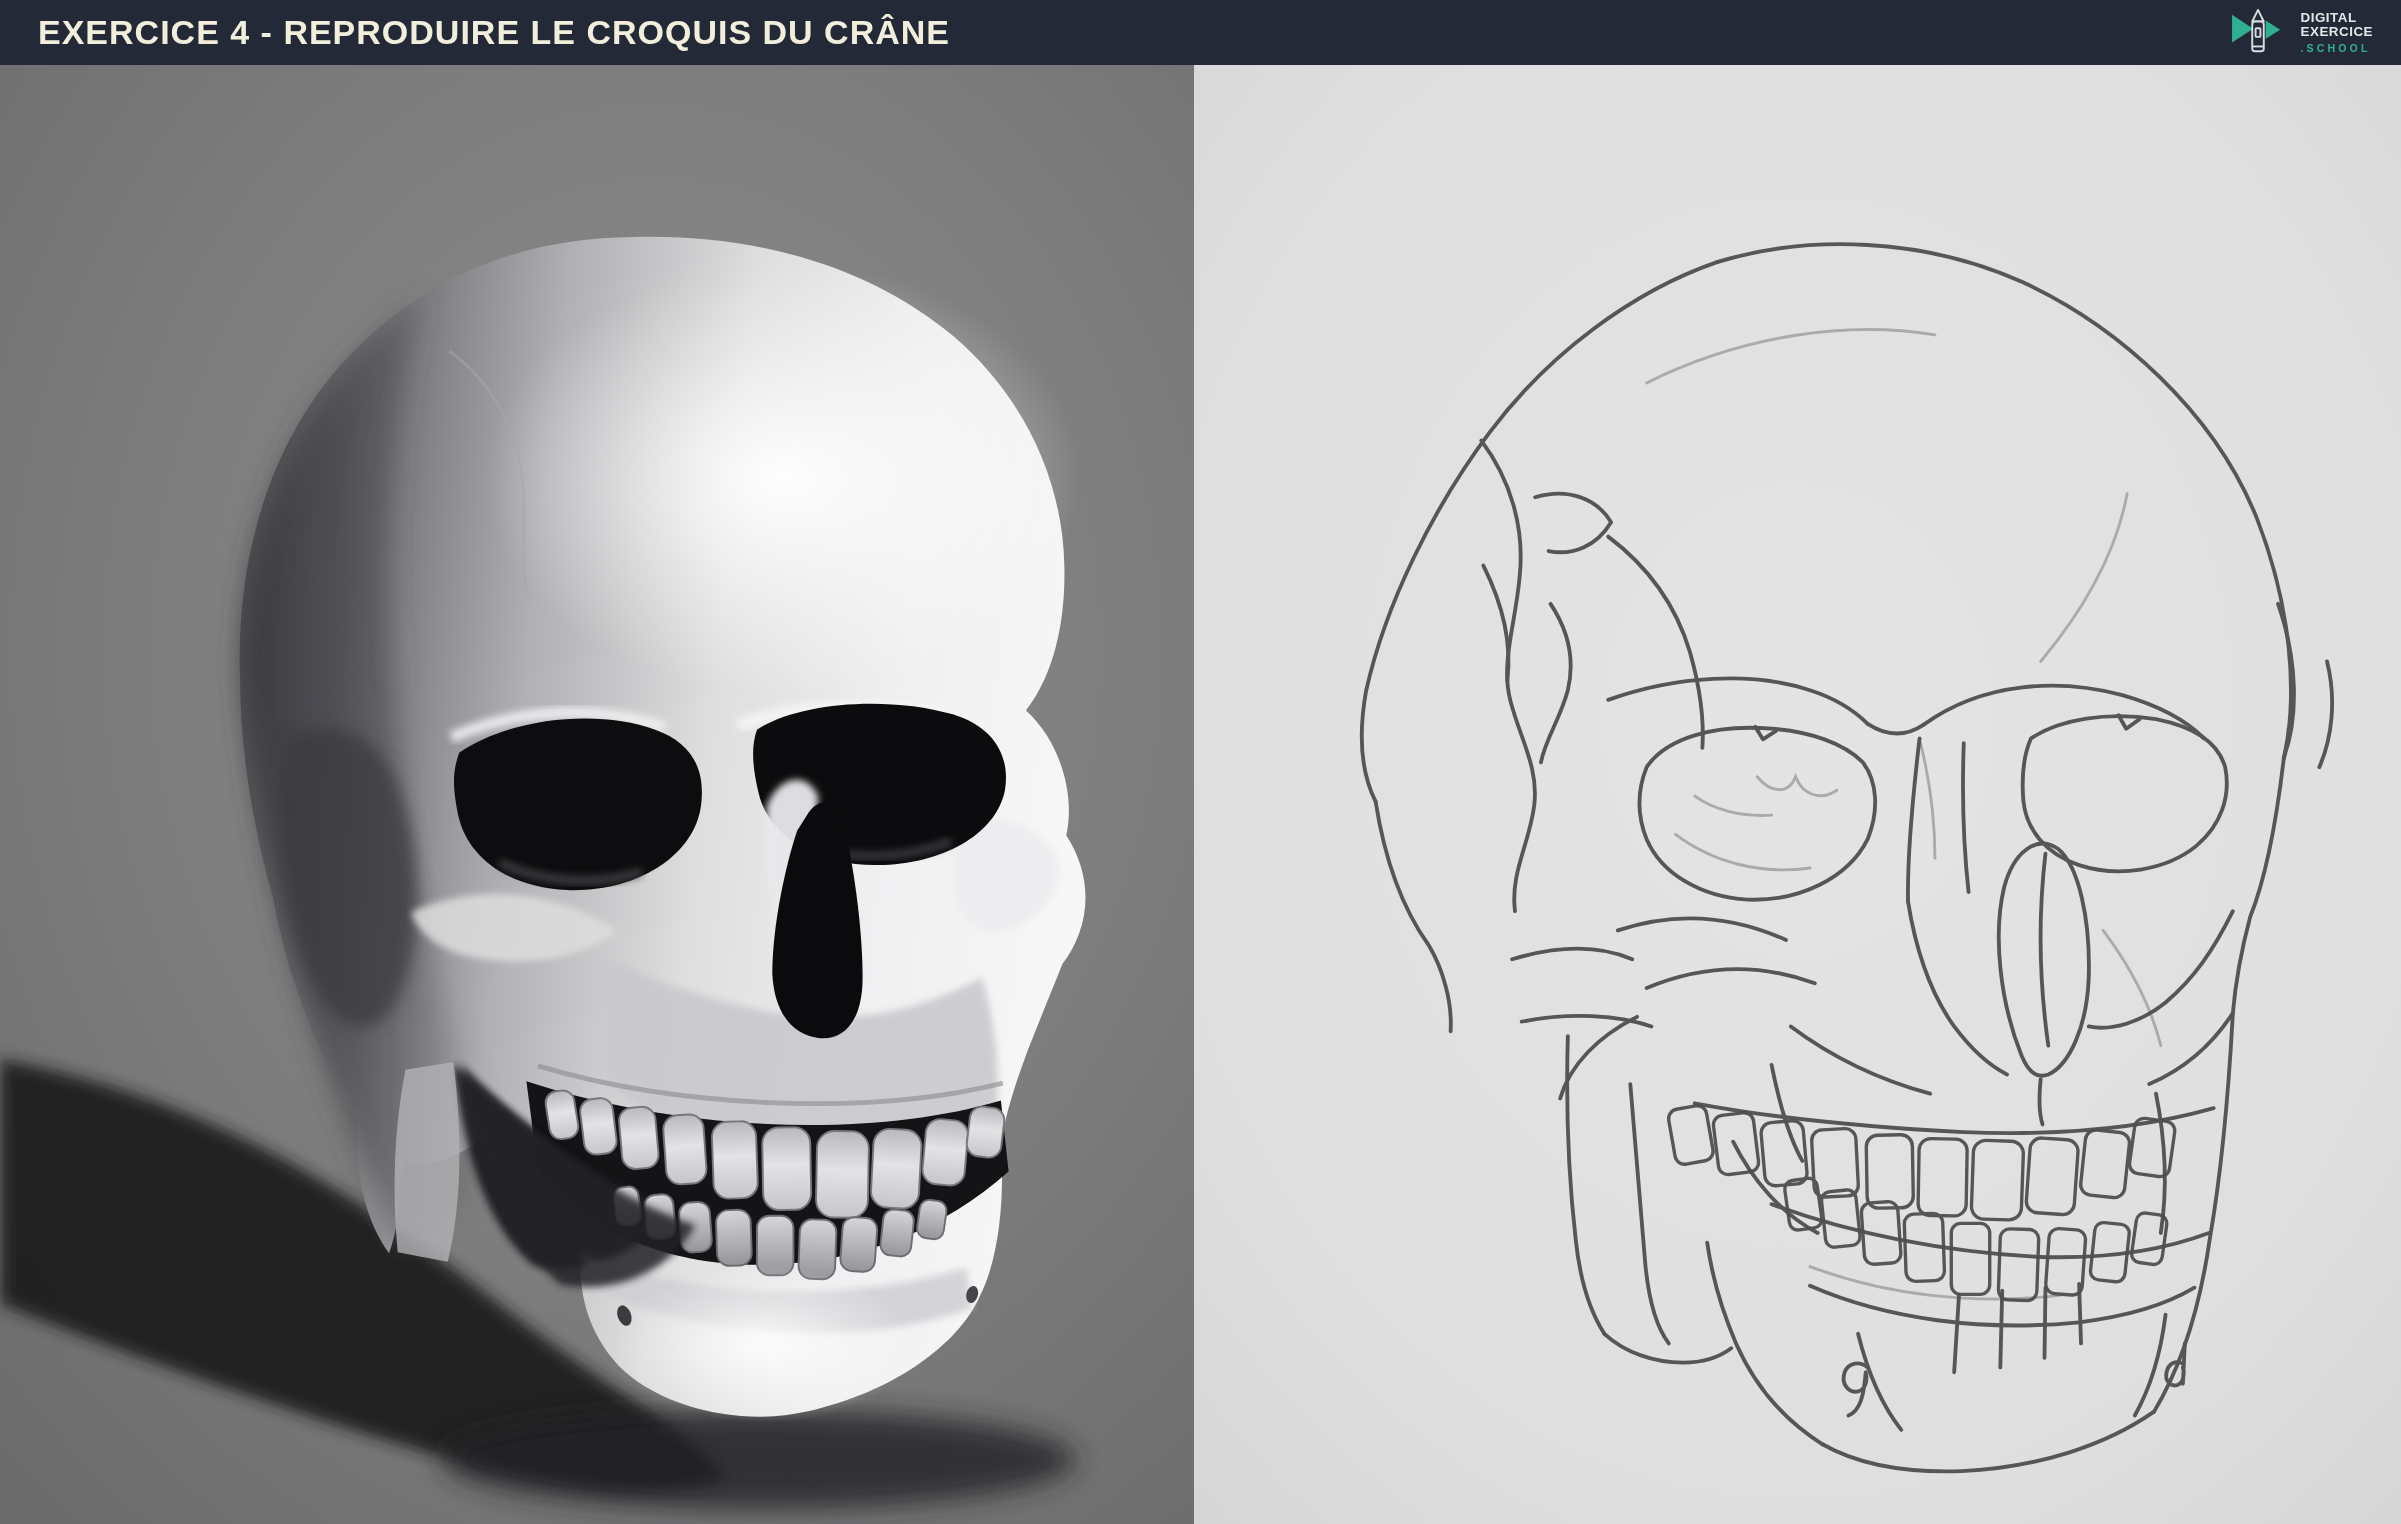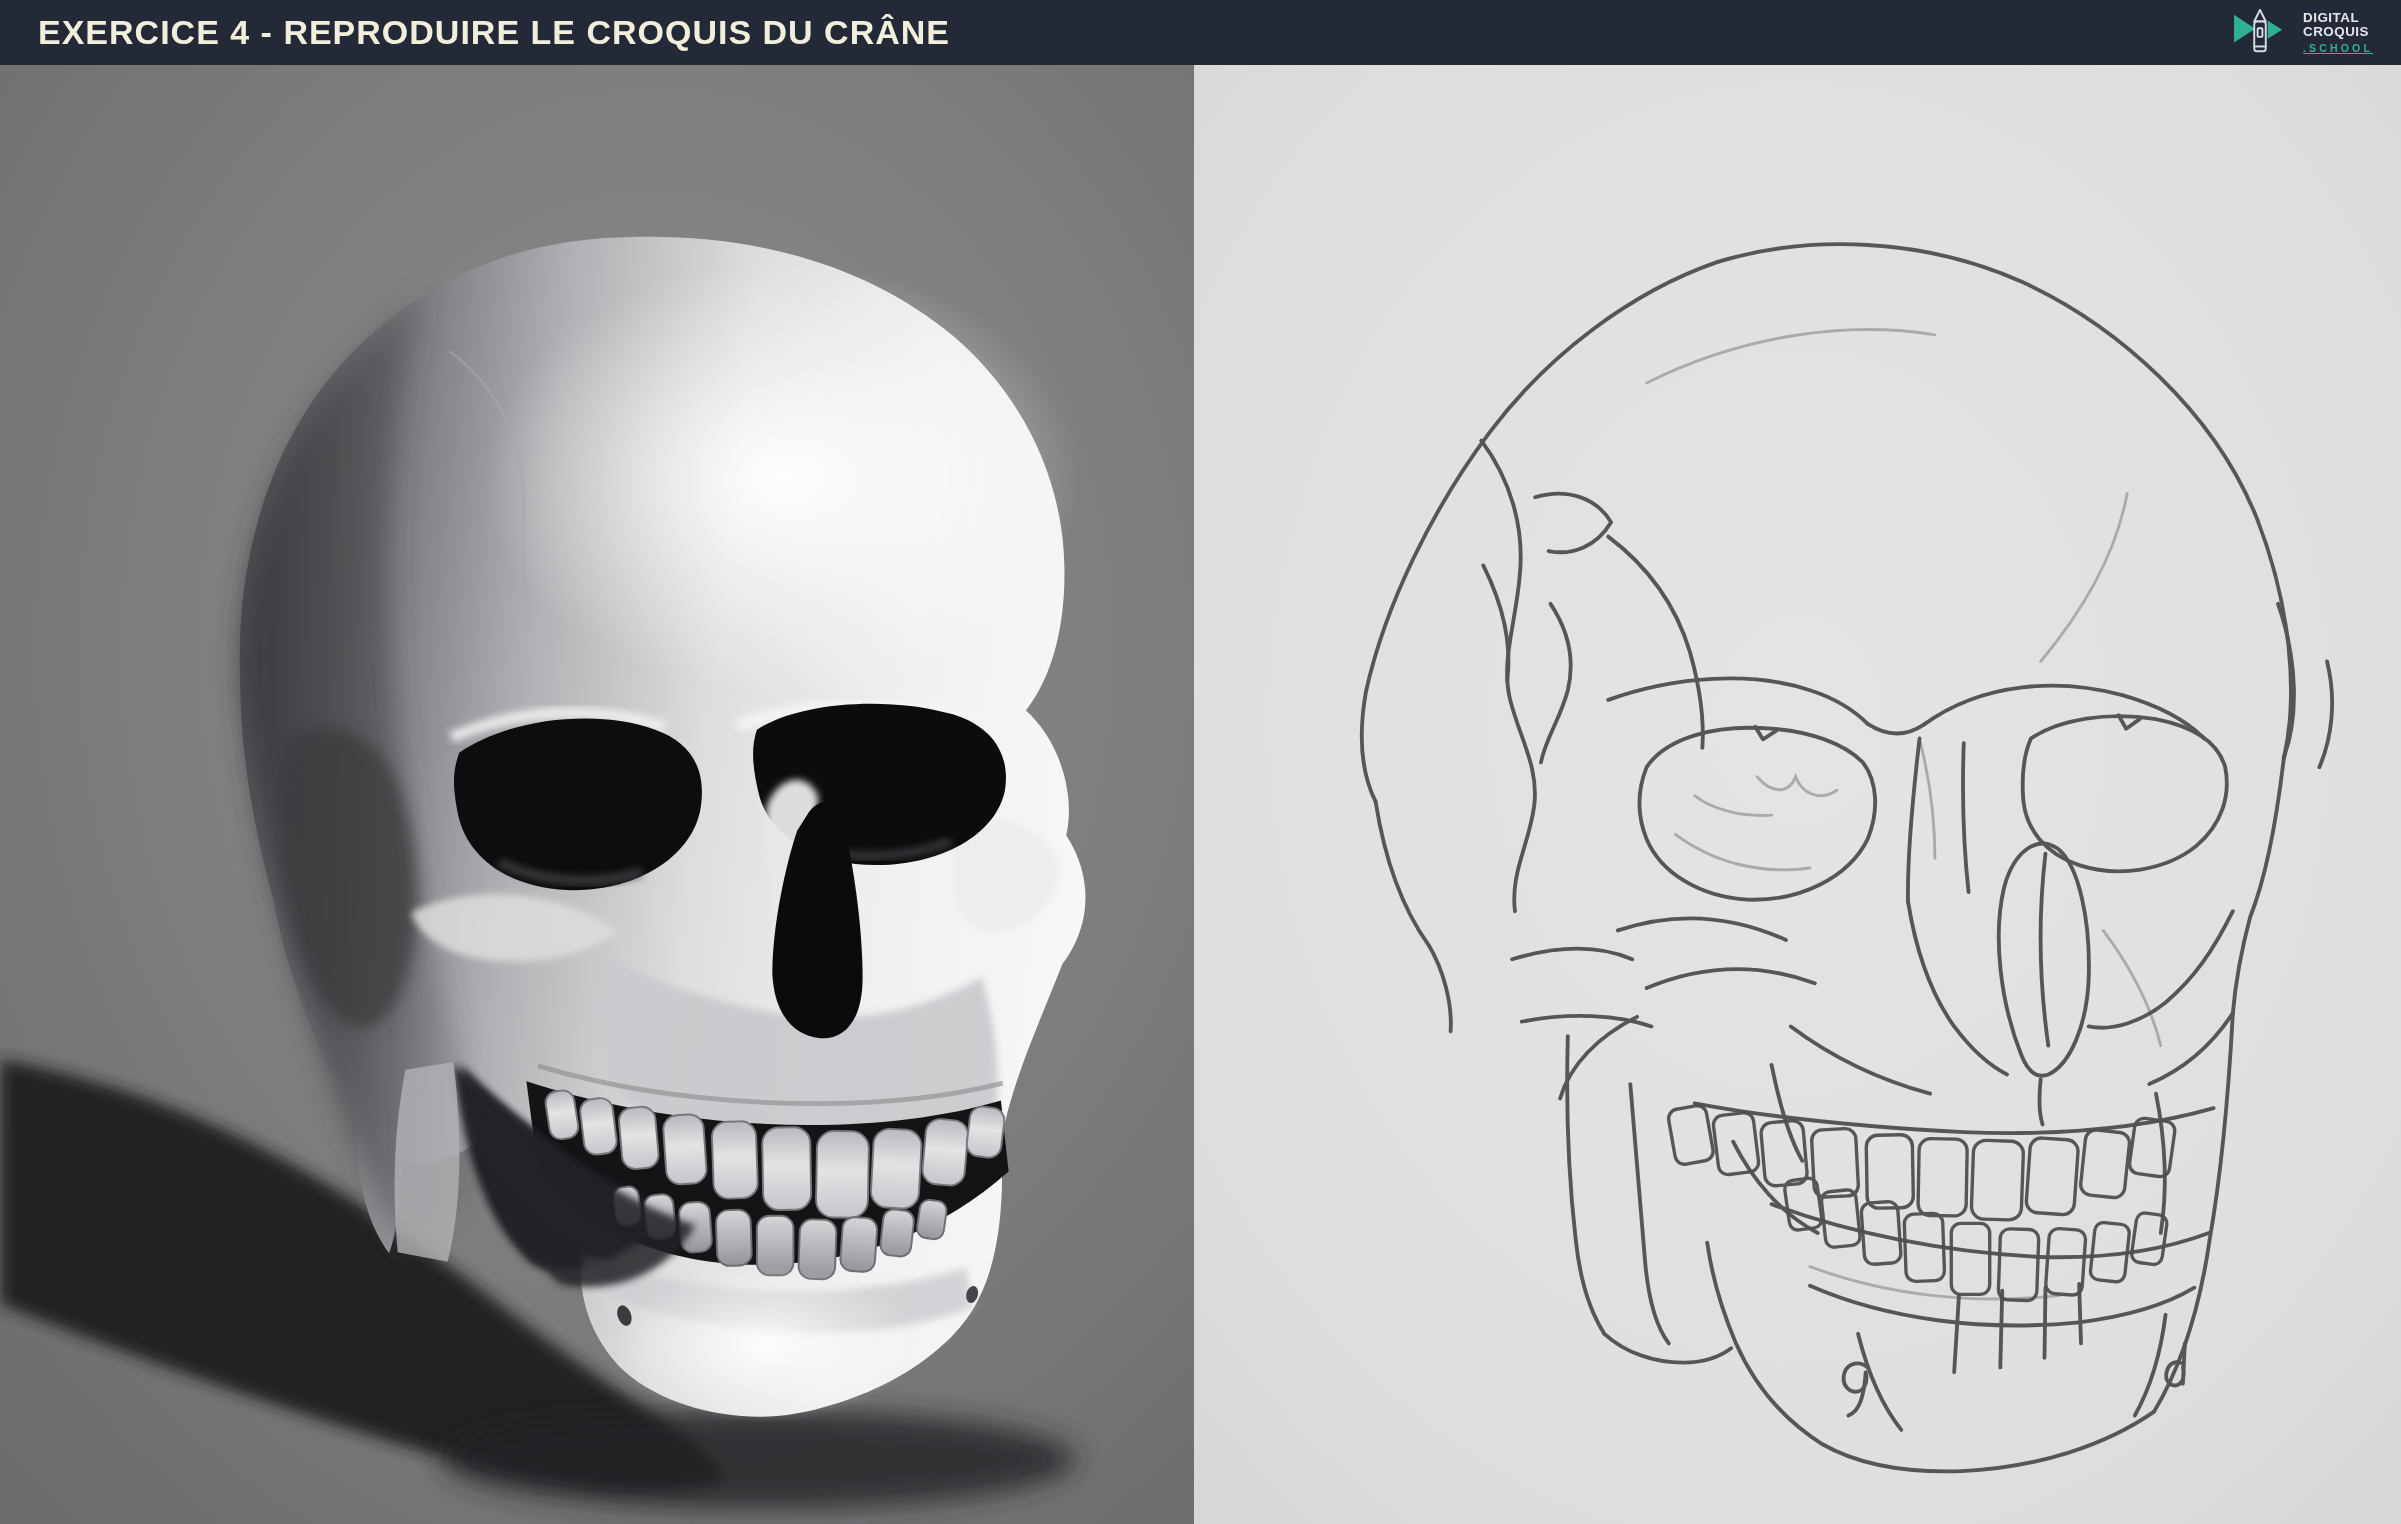--- a/index.html
+++ b/index.html
@@ -3,21 +3,21 @@
 <meta charset="utf-8">
 <style>
   html,body{margin:0;padding:0;width:2402px;height:1525px;overflow:hidden;background:#000;}
   *{box-sizing:border-box;}
   header{width:2402px;height:65px;background:#232936;display:flex;align-items:center;justify-content:space-between;padding:0 29px 0 38px;}
   .title{font:700 34px/65px "Liberation Sans",sans-serif;color:#f1eedb;letter-spacing:1px;white-space:nowrap;margin:0;}
   .logo{display:flex;align-items:center;gap:15px;}
   .logo-icon{width:56px;height:50px;}
   .logo-text{display:flex;flex-direction:column;}
   .logo-line{font:700 13.4px/14.4px "Liberation Sans",sans-serif;color:#e3e7e9;letter-spacing:0.5px;}
-  .logo-school{font:700 10.6px/12.5px "Liberation Sans",sans-serif;color:#2fb093;letter-spacing:3.1px;margin-top:1.9px;text-decoration:underline;}
+  .logo-school{font:700 10.6px/12.5px "Liberation Sans",sans-serif;color:#2fb093;letter-spacing:3.1px;margin-top:1.9px;}
   main{display:flex;width:2402px;height:1459px;}
   .panel-left{width:1194px;height:1459px;}
   .panel-right{width:1208px;height:1459px;}
   svg.art{display:block;width:100%;height:100%;}
 </style>
 </head>
 <body>
 
 <header>
   <h1 class="title">EXERCICE 4 - REPRODUIRE LE CROQUIS DU CRÂNE</h1>
@@ -27,21 +27,21 @@
       <polygon points="37,13 52,22.5 37,32" fill="#2fb093"></polygon>
       <g fill="none" stroke="#d8dde0" stroke-width="2" stroke-linejoin="round">
         <polygon points="23,14 29,2 35,14" fill="#232936"></polygon>
         <rect x="23" y="14" width="12" height="31" rx="3" fill="#232936"></rect>
         <rect x="26.5" y="21" width="5" height="9" rx="1"></rect>
         <line x1="23" y1="40" x2="35" y2="40"></line>
       </g>
     </svg>
     <div class="logo-text">
       <span class="logo-line">DIGITAL</span>
-      <span class="logo-line">CROQUIS</span>
+      <span class="logo-line">EXERCICE</span>
       <span class="logo-school">.SCHOOL</span>
     </div>
   </div>
 </header>
 
 <main>
 
   <section class="panel-left">
     <svg class="art" viewBox="0 0 1243 1519" preserveAspectRatio="none">
       <defs>

